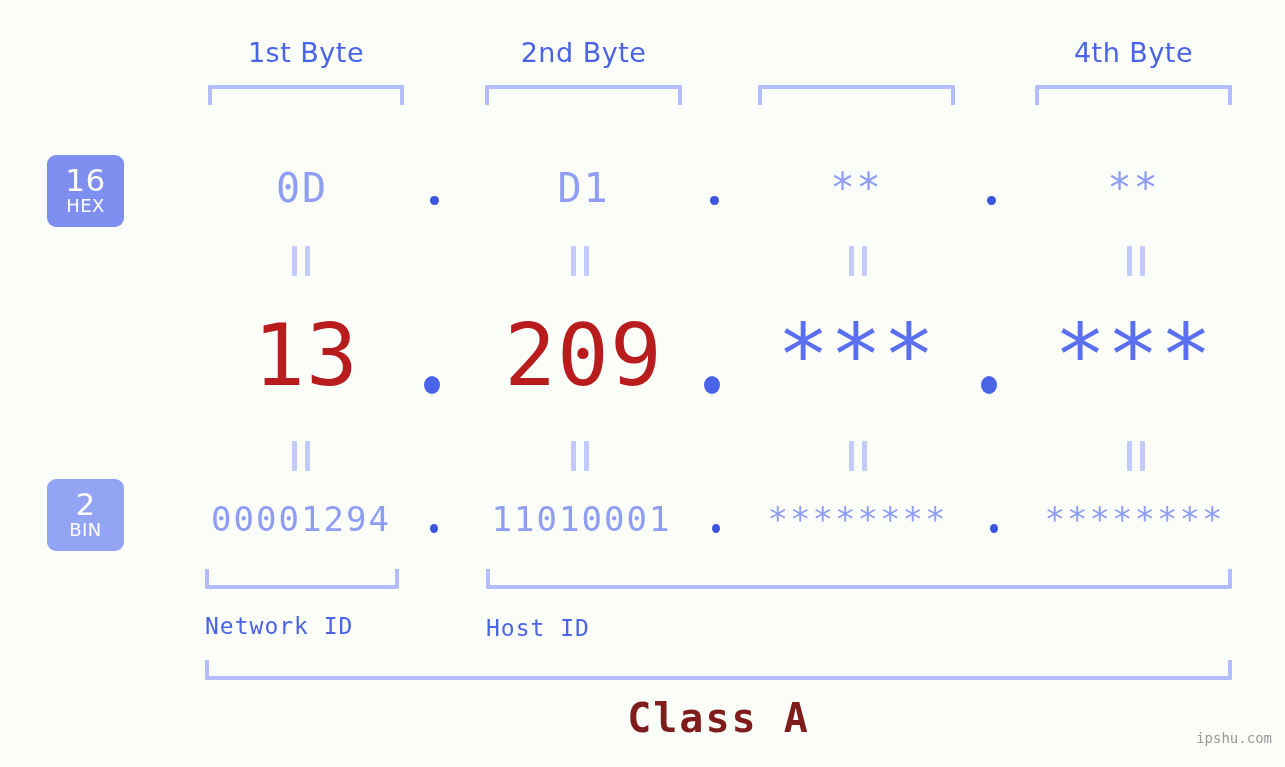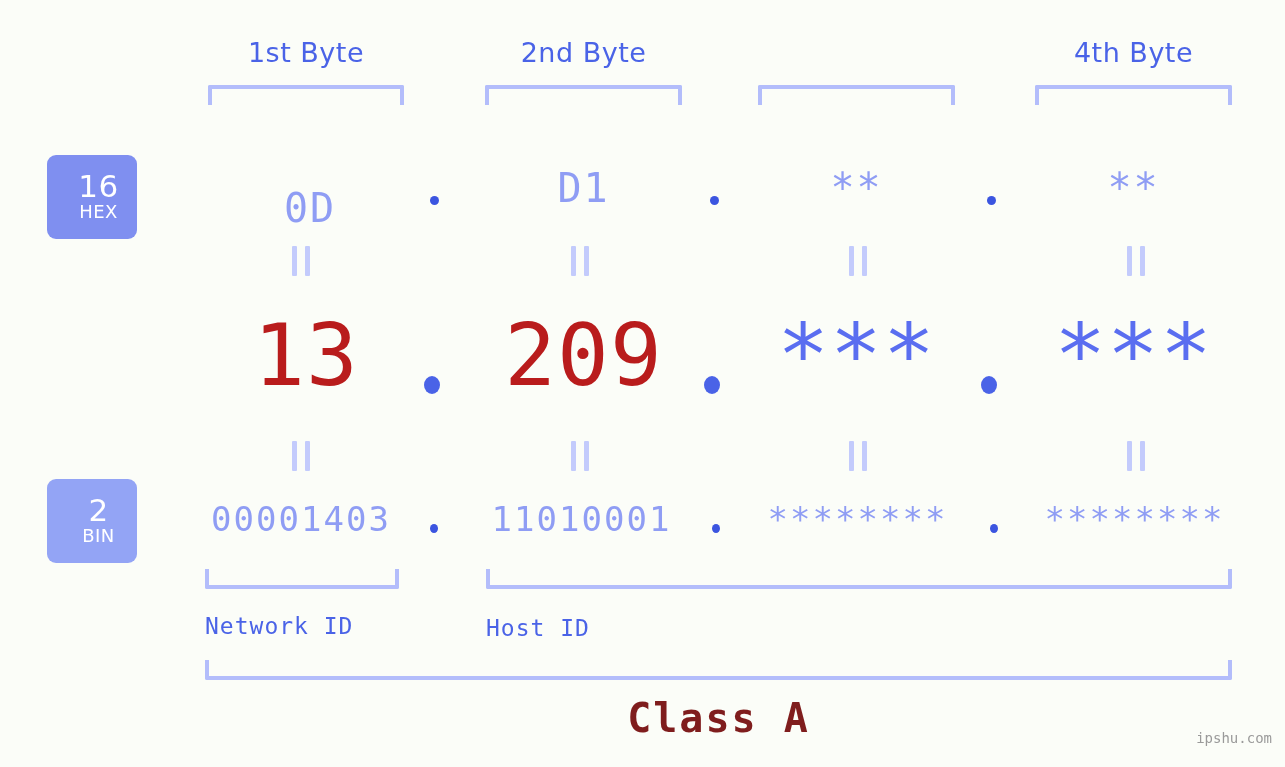--- a/index.html
+++ b/index.html
@@ -53,30 +53,29 @@
     border-right: 4px solid #b3bdfb;
     box-sizing: border-box;
     border-radius: 0 0 2px 2px;
   }
 
   
   .badge {
     position: absolute;
     left: 47px;
     width: 77px;
-    height: 84px;
+    height: 72px;
     border-radius: 9px;
     background: #7f8ff0;
     color: #ffffff;
     display: flex;
     flex-direction: column;
     align-items: center;
     justify-content: center;
     font-family: "DejaVu Sans", sans-serif;
-    padding-left: 13px;
   }
   .badge.lighter { background: #93a4f5; }
   .badge .num {
     font-size: 31px;
     line-height: 1.0;
     font-weight: 400;
     letter-spacing: 0.5px;
   }
   .badge .base {
     font-size: 18px;
@@ -191,21 +190,21 @@
   <div class="bracket-top" style="left:208px; width:196px; top:85px;"></div>
   <div class="bracket-top" style="left:485px; width:197px; top:85px;"></div>
   <div class="bracket-top" style="left:758px; width:197px; top:85px;"></div>
   <div class="bracket-top" style="left:1035px; width:197px; top:85px;"></div>
 
   <div class="badge" style="top:155px;">
     <span class="num">16</span>
     <span class="base">HEX</span>
   </div>
   <div class="row-hex">
-    <div class="octet known" style="left:212px; width:196px;margin-top:20px;">0D</div>
+    <div class="octet known" style="left:204px; width:196px;">0D</div>
     <div class="dot hex-dot" style="left:430px;"></div>
     <div class="octet known" style="left:485px; width:197px;">D1</div>
     <div class="dot hex-dot" style="left:710px;"></div>
     <div class="octet" style="left:758px; width:197px;">**</div>
     <div class="dot hex-dot" style="left:987px;"></div>
     <div class="octet" style="left:1035px; width:197px;">**</div>
   </div>
 
   <div class="equiv" style="left:292px; top:246px;"></div>
   <div class="equiv" style="left:571px; top:246px;"></div>
@@ -225,21 +224,21 @@
   <div class="equiv" style="left:292px; top:441px;"></div>
   <div class="equiv" style="left:571px; top:441px;"></div>
   <div class="equiv" style="left:849px; top:441px;"></div>
   <div class="equiv" style="left:1127px; top:441px;"></div>
 
   <div class="badge lighter" style="top:479px;">
     <span class="num">2</span>
     <span class="base">BIN</span>
   </div>
   <div class="row-bin">
-    <div class="octet" style="left:203px; width:196px;">00001403</div>
+    <div class="octet" style="left:203px; width:196px;">00001294</div>
     <div class="dot bin-dot" style="left:430px;"></div>
     <div class="octet" style="left:483px; width:197px;">11010001</div>
     <div class="dot bin-dot" style="left:712px;"></div>
     <div class="octet" style="left:759px; width:197px;">********</div>
     <div class="dot bin-dot" style="left:990px;"></div>
     <div class="octet" style="left:1036px; width:197px;">********</div>
   </div>
 
   <div class="bracket-bottom" style="left:205px; width:194px; top:569px;"></div>
   <div class="bracket-bottom" style="left:486px; width:746px; top:569px;"></div>

